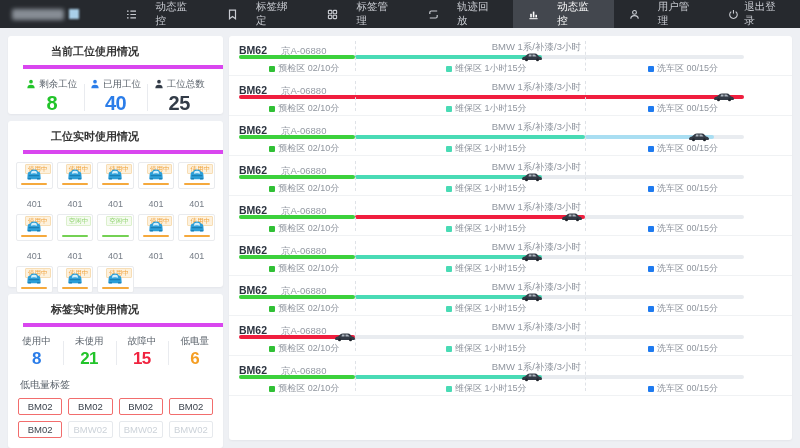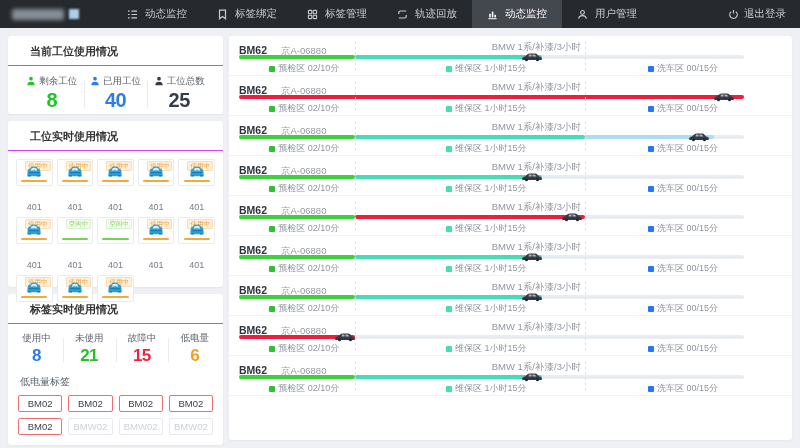--- a/index.html
+++ b/index.html
@@ -5,31 +5,31 @@
   * { margin:0; padding:0; box-sizing:border-box; }
   html,body { width:800px; height:448px; overflow:hidden;
     font-family:"Liberation Sans","DejaVu Sans",sans-serif; background:#eef0f4; color:#333; }
 
   
   .navbar { height:28px; background:#26292e; display:flex; align-items:stretch; color:#c9ccd2; }
   .logo { width:112px; display:flex; align-items:center; gap:5px; padding-left:12px; }
   .logo .blk1 { width:52px; height:11px; background:#878d95; border-radius:2px; filter:blur(2px); }
   .logo .blk2 { width:10px; height:10px; background:#a9cfe9; filter:blur(1px); }
   .nav-menu { display:flex; }
-  .nav-item { display:flex; align-items:center; gap:7px; padding:0 15px; font-size:10.5px; cursor:pointer; }
+  .nav-item { display:flex; align-items:center; gap:18px; padding:0 15px; font-size:10.5px; cursor:pointer; }
   .nav-item svg { width:11px; height:11px; flex:none; }
   .nav-item.active { background:#43474e; color:#fff; }
   .logout { margin-left:auto; display:flex; align-items:center; gap:5px; padding:0 14px; font-size:10.5px; cursor:pointer; }
   .logout svg { width:11px; height:11px; }
 
   
   .content { display:flex; gap:6px; padding:8px; height:420px; }
   .sidebar { width:215px; flex:none; display:flex; flex-direction:column; gap:7px; }
   .panel { background:#fff; border-radius:3px; box-shadow:0 1px 2px rgba(30,40,60,.05); }
-  .panel-header { font-size:11px; font-weight:bold; color:#333; padding:8px 22px 6px; border-bottom:1px solid #d946ef; }
+  .panel-header { font-size:11px; font-weight:bold; color:#333; padding:8px 28px 6px; border-bottom:4px solid #d946ef;margin-left:15px; }
 
   
   .stats-row { display:flex; padding:9px 12px 10px; }
   .stat { flex:1; text-align:center; position:relative; }
   .stat + .stat::before { content:""; position:absolute; left:0; top:6px; bottom:4px; border-left:1px solid #e9ebef; }
   .stat-top { font-size:9.5px; color:#586069; display:flex; justify-content:center; align-items:center; gap:3px; }
   .stat-top svg { width:10px; height:10px; }
   .stat-num { font-size:20px; font-weight:bold; margin-top:1px; letter-spacing:-.5px; }
   #tag-stats .stat-num { font-size:17px; }
 
@@ -38,21 +38,21 @@
   .cell-wrap { text-align:center; }
   .cell { position:relative; height:27px; border:1px solid #e9ebee; border-radius:2px; background:#fff; overflow:hidden; }
   .badge { position:absolute; top:1px; right:1px; font-size:6.5px; line-height:8px; padding:0 2px; border-radius:1px; white-space:nowrap; }
   .cell-wrap.used .badge { color:#f0a23a; background:#fdf1dd; border:1px solid #f7ddb4; }
   .cell-wrap.idle .badge { color:#90d46f; background:#f5fbf0; border:1px solid #dcf0cd; }
   .car-front { position:absolute; left:50%; transform:translateX(-50%); bottom:4px; display:none; }
   .cell-wrap.used .car-front { display:block; }
   .floorline { position:absolute; bottom:3px; left:12%; width:76%; height:2px; border-radius:1px; }
   .cell-wrap.used .floorline { background:#f5a93d; }
   .cell-wrap.idle .floorline { background:#74d153; }
-  .cell-label { font-size:9px; color:#767d87; margin-top:16px; }
+  .cell-label { font-size:9px; color:#767d87; margin-top:10px; }
 
   
   .low-label { font-size:10px; color:#586069; padding:3px 12px 6px; }
   #tag-grid { display:grid; grid-template-columns:repeat(4,1fr); gap:6px 6px; padding:0 10px 10px; }
   .chip { height:17px; line-height:15px; text-align:center; font-size:9.5px; border:1px solid; border-radius:2px; background:#fff; cursor:pointer; }
   .chip.alert { border-color:#f26d6d; color:#3c434d; }
   .chip.dim { border-color:#e6e9ed; color:#ccd2d9; }
 
   
   .main-panel { flex:1; display:flex; flex-direction:column; }

